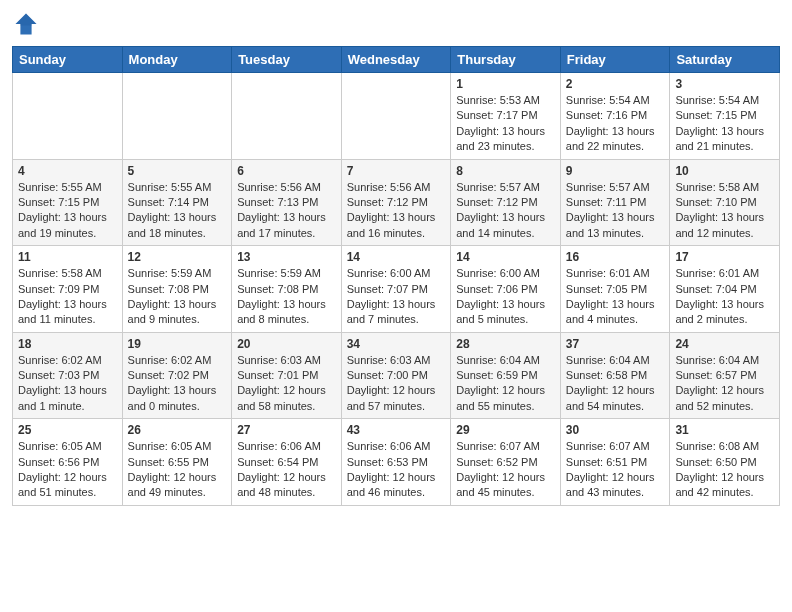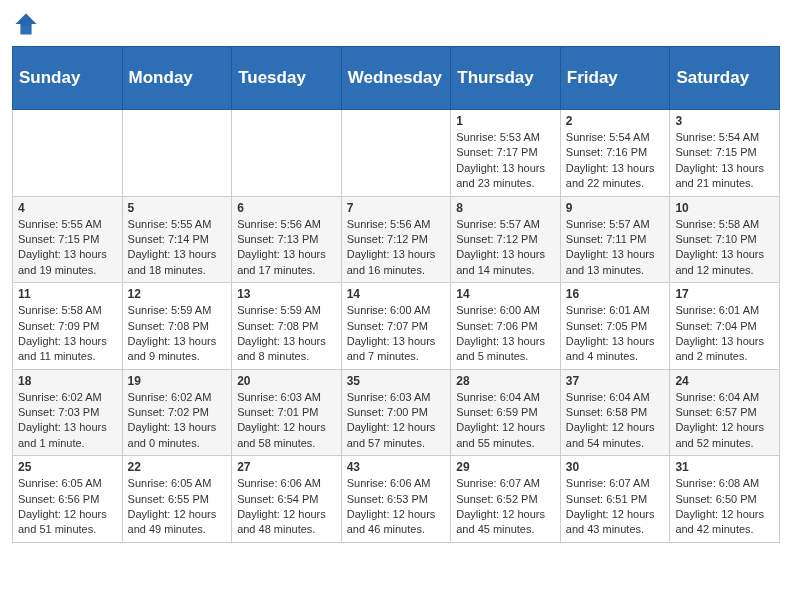--- a/index.html
+++ b/index.html
@@ -61,22 +61,22 @@
     }
     .calendar-table {
       width: 100%;
       border-collapse: collapse;
       table-layout: fixed;
     }
     .calendar-table th {
       background-color: #2e6eb5;
       color: white;
       text-align: left;
-      padding: 21px 6px;
-      font-size: 17px;
+      padding: 5px 6px;
+      font-size: 13px;
       font-weight: bold;
       border: 1px solid #1a5a9a;
     }
     .calendar-table td {
       border: 1px solid #ccc;
       vertical-align: top;
       padding: 4px 5px;
       font-size: 9.5px;
       color: #333;
       height: 80px;
@@ -280,21 +280,21 @@
 and 0 minutes.</div>
           </td>
           <td>
             <span class="day-number">20</span>
             <div class="day-info" style="white-space: pre-line;">Sunrise: 6:03 AM
 Sunset: 7:01 PM
 Daylight: 12 hours
 and 58 minutes.</div>
           </td>
           <td>
-            <span class="day-number">35</span>
+            <span class="day-number">34</span>
             <div class="day-info" style="white-space: pre-line;">Sunrise: 6:03 AM
 Sunset: 7:00 PM
 Daylight: 12 hours
 and 57 minutes.</div>
           </td>
           <td>
             <span class="day-number">28</span>
             <div class="day-info" style="white-space: pre-line;">Sunrise: 6:04 AM
 Sunset: 6:59 PM
 Daylight: 12 hours
@@ -317,21 +317,21 @@
         </tr>
         <tr>
           <td>
             <span class="day-number">25</span>
             <div class="day-info" style="white-space: pre-line;">Sunrise: 6:05 AM
 Sunset: 6:56 PM
 Daylight: 12 hours
 and 51 minutes.</div>
           </td>
           <td>
-            <span class="day-number">22</span>
+            <span class="day-number">26</span>
             <div class="day-info" style="white-space: pre-line;">Sunrise: 6:05 AM
 Sunset: 6:55 PM
 Daylight: 12 hours
 and 49 minutes.</div>
           </td>
           <td>
             <span class="day-number">27</span>
             <div class="day-info" style="white-space: pre-line;">Sunrise: 6:06 AM
 Sunset: 6:54 PM
 Daylight: 12 hours

